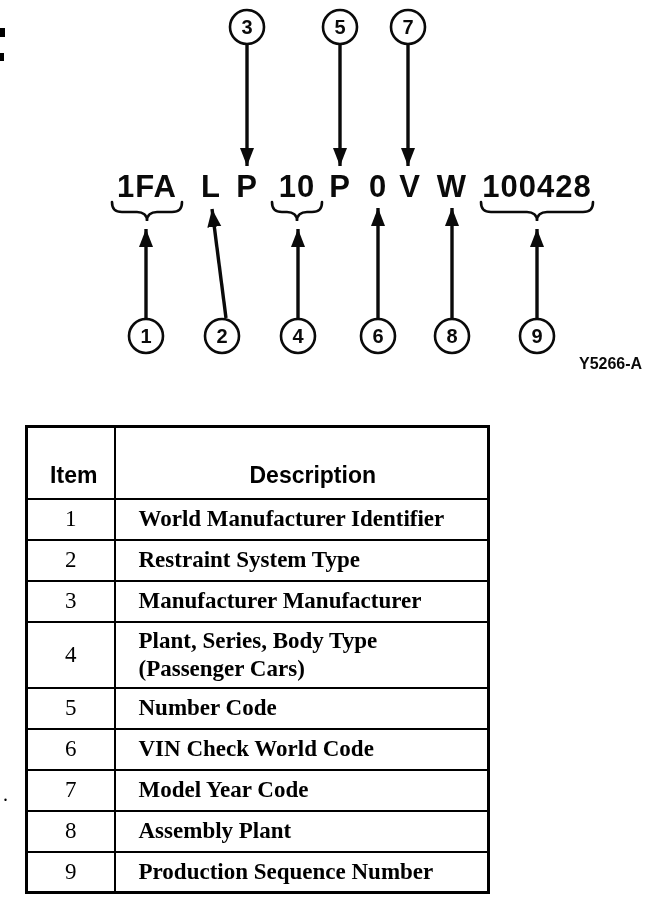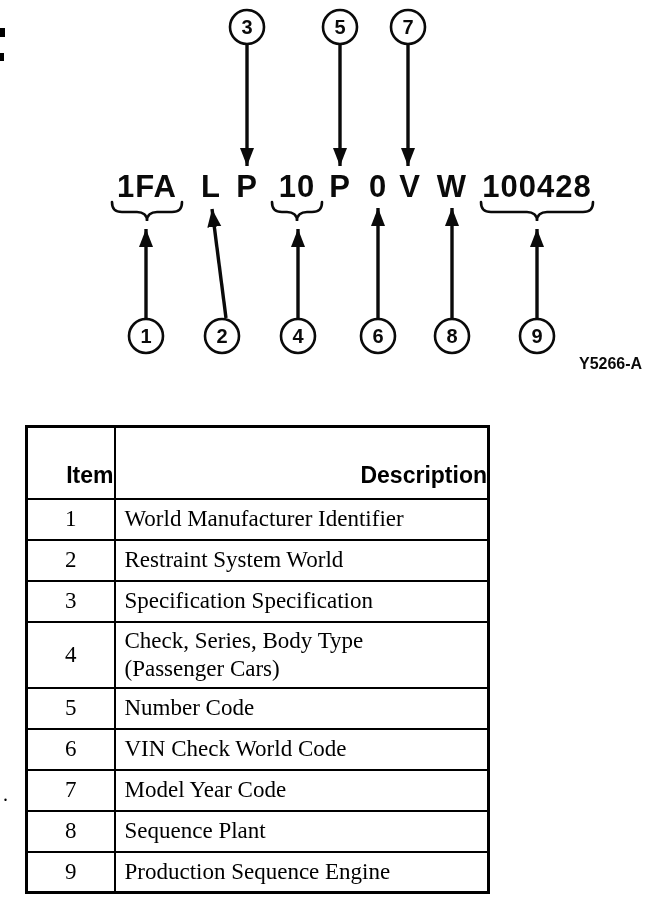--- a/index.html
+++ b/index.html
@@ -41,38 +41,39 @@
     margin: 40px 0 0 25px;
     border: 3px solid #000;
     table-layout: fixed;
   }
   .vin-table th, .vin-table td { border: 2px solid #000; }
   .col-item { width: 88px; }
   .col-desc { width: 374px; }
   .vin-table th {
     height: 72px;
     vertical-align: bottom;
-    text-align: right;
+    text-align: center;
     font-family: "Liberation Sans", sans-serif;
     font-weight: bold;
     font-size: 23px;
     padding: 0 0 9px 6px;
   }
   .vin-table th.col-desc { padding-left: 23px; }
   .vin-table td {
     height: 41px;
     font-family: "Liberation Serif", serif;
     font-size: 23px;
     vertical-align: middle;
   }
   .cell-item { text-align: center; }
   .cell-desc {
-    padding: 4px 6px 4px 9px;
+    padding: 4px 6px 4px 23px;
     white-space: pre-line;
     line-height: 1.22;
+    font-weight: bold;
   }
   .scan-artifact {
     position: absolute;
     left: 0;
     background: #000;
   }
   .artifact-a { top: 28px; width: 5px; height: 9px; }
   .artifact-b { top: 53px; width: 4px; height: 8px; }
   .stray-mark {
     position: absolute;
@@ -167,47 +168,47 @@
       <th class="col-desc">Description</th>
     </tr>
   </thead>
   <tbody>
     <tr>
       <td class="cell-item">1</td>
       <td class="cell-desc">World Manufacturer Identifier</td>
     </tr>
     <tr>
       <td class="cell-item">2</td>
-      <td class="cell-desc">Restraint System World</td>
+      <td class="cell-desc">Restraint System Type</td>
     </tr>
     <tr>
       <td class="cell-item">3</td>
-      <td class="cell-desc">Specification Specification</td>
+      <td class="cell-desc">Manufacturer Manufacturer</td>
     </tr>
     <tr>
       <td class="cell-item">4</td>
-      <td class="cell-desc">Check, Series, Body Type
+      <td class="cell-desc">Plant, Series, Body Type
 (Passenger Cars)</td>
     </tr>
     <tr>
       <td class="cell-item">5</td>
       <td class="cell-desc">Number Code</td>
     </tr>
     <tr>
       <td class="cell-item">6</td>
       <td class="cell-desc">VIN Check World Code</td>
     </tr>
     <tr>
       <td class="cell-item">7</td>
       <td class="cell-desc">Model Year Code</td>
     </tr>
     <tr>
       <td class="cell-item">8</td>
-      <td class="cell-desc">Sequence Plant</td>
+      <td class="cell-desc">Assembly Plant</td>
     </tr>
     <tr>
       <td class="cell-item">9</td>
-      <td class="cell-desc">Production Sequence Engine</td>
+      <td class="cell-desc">Production Sequence Number</td>
     </tr>
   </tbody>
 </table>
 
 <div class="stray-mark">.</div>
 
 </body></html>

